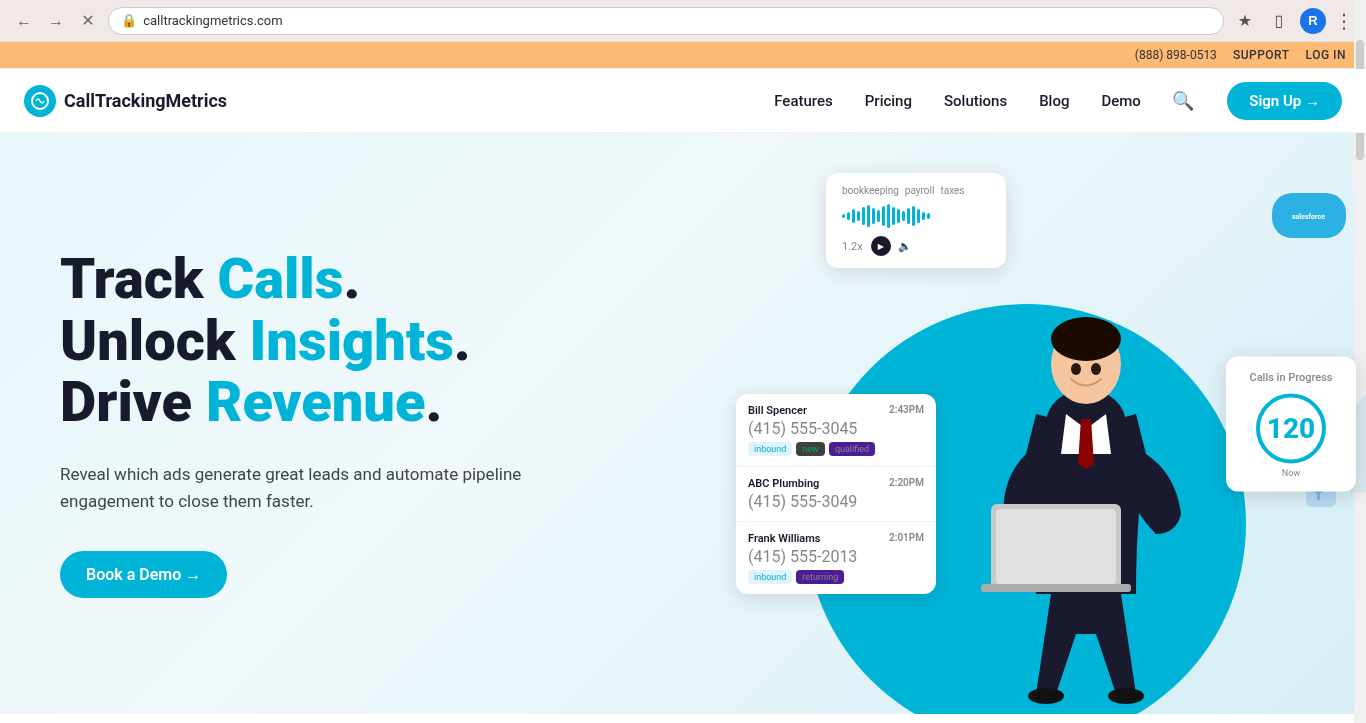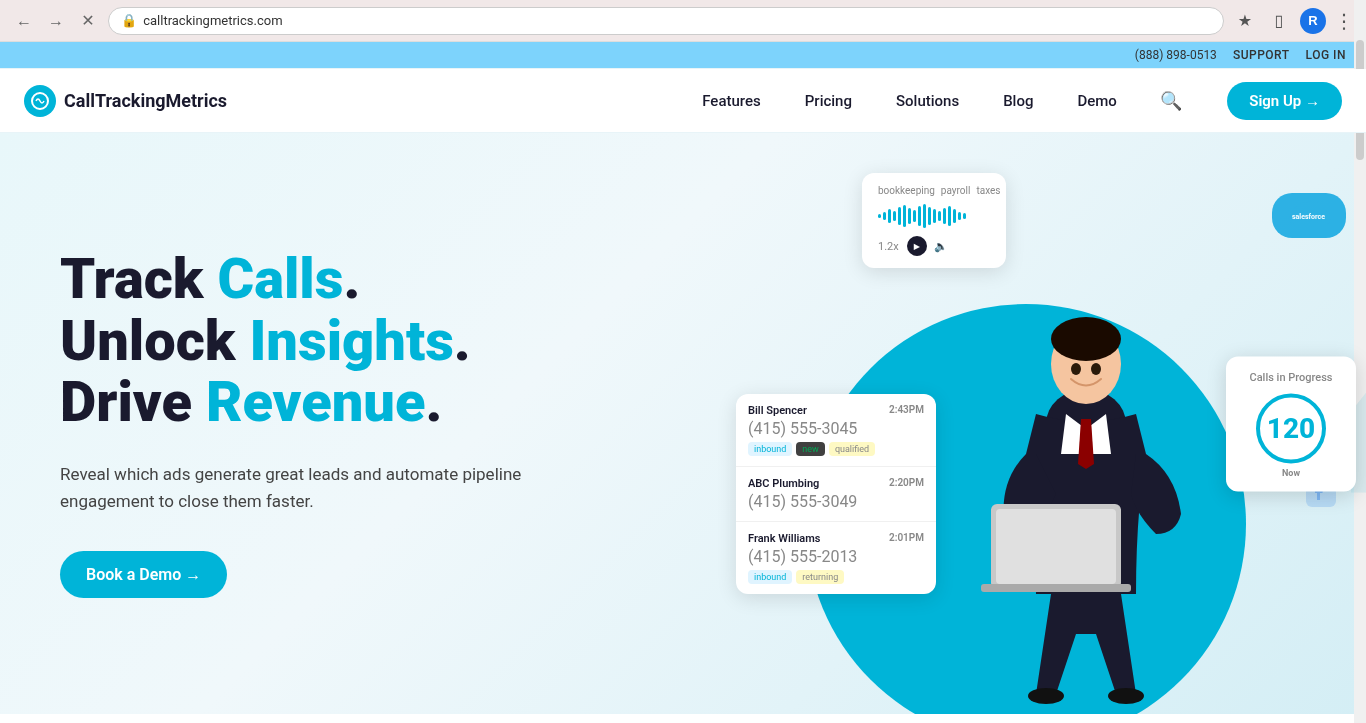--- a/index.html
+++ b/index.html
@@ -52,21 +52,21 @@
       font-weight: 600;
       display: flex; align-items: center; justify-content: center;
     }
     .browser-menu-btn {
       color: #555; font-size: 20px; cursor: pointer; background: none; border: none;
       display: flex; align-items: center;
     }
 
     
     .top-bar {
-      background: #7dd3fc;
+      background: #fdba74;
       display: flex;
       justify-content: flex-end;
       align-items: center;
       padding: 6px 20px;
       gap: 16px;
       font-size: 12px;
       color: #333;
       border-bottom: 1px solid #e8f4f8;
     }
     .top-bar-phone { color: #333; }
@@ -85,21 +85,21 @@
     }
     .logo-area { display: flex; align-items: center; gap: 8px; text-decoration: none; }
     .logo-icon {
       width: 32px; height: 32px;
       background: #00b4d8;
       border-radius: 50%;
       display: flex; align-items: center; justify-content: center;
       color: #fff; font-size: 14px; font-weight: bold;
     }
     .logo-text { font-size: 18px; font-weight: 700; color: #1a1a2e; }
-    .nav-links { margin-left: auto; display: flex; align-items: center; gap: 44px; }
+    .nav-links { margin-left: auto; display: flex; align-items: center; gap: 32px; }
     .nav-link { text-decoration: none; color: #1a1a2e; font-size: 15px; font-weight: 500; cursor: pointer; }
     .nav-search { color: #555; cursor: pointer; font-size: 18px; }
     .nav-cta {
       background: #00b4d8;
       color: #fff;
       border: none;
       border-radius: 24px;
       padding: 10px 22px;
       font-size: 15px;
       font-weight: 600;
@@ -183,21 +183,21 @@
     
     .audio-widget {
       position: absolute;
       top: 40px;
       right: 360px;
       background: #fff;
       border-radius: 12px;
       padding: 12px 16px;
       box-shadow: 0 4px 20px rgba(0,0,0,0.12);
       z-index: 10;
-      width: 144px;
+      width: 180px;
     }
     .audio-tags { display: flex; gap: 6px; margin-bottom: 8px; font-size: 10px; color: #888; }
     .audio-waveform {
       display: flex;
       align-items: center;
       gap: 2px;
       margin-bottom: 8px;
     }
     .audio-bar {
       width: 3px;
@@ -231,38 +231,38 @@
       font-size: 11px;
     }
     .call-row:last-child { border-bottom: none; }
     .call-name { font-weight: 600; color: #1a1a2e; display: flex; justify-content: space-between; }
     .call-time { color: #888; font-size: 10px; }
     .call-number { color: #888; font-size: 16px; margin-top: 2px; }
     .call-tags { display: flex; gap: 4px; margin-top: 4px; }
     .call-tag { font-size: 9px; padding: 2px 6px; border-radius: 4px; }
     .tag-blue { background: #e0f4ff; color: #00b4d8; }
     .tag-green { background: #404040; color: #00aa55; text-align: right; }
-    .tag-gray { background: #fef9c3; color: #888; }
+    .tag-gray { background: #4c1d95; color: #888; }
 
     
     .progress-widget {
       position: absolute;
       right: 10px;
       top: 50%;
       transform: translateY(-50%);
       background: #fff;
       border-radius: 12px;
       padding: 14px 20px;
       box-shadow: 0 4px 20px rgba(0,0,0,0.15);
       z-index: 10;
       text-align: center;
       min-width: 130px;
     }
     .progress-label { font-size: 11px; color: #888; margin-bottom: 10px; font-weight: 500; }
-    .progress-now { font-size: 9px; color: #888; margin-top: 4px; font-weight: bold; }
+    .progress-now { font-size: 9px; color: #888; margin-top: 4px; }
     .progress-circle {
       width: 70px;
       height: 70px;
       border-radius: 50%;
       border: 4px solid #00b4d8;
       display: flex; align-items: center; justify-content: center;
       margin: 0 auto;
       font-size: 28px;
       font-weight: 800;
       color: #00b4d8;

